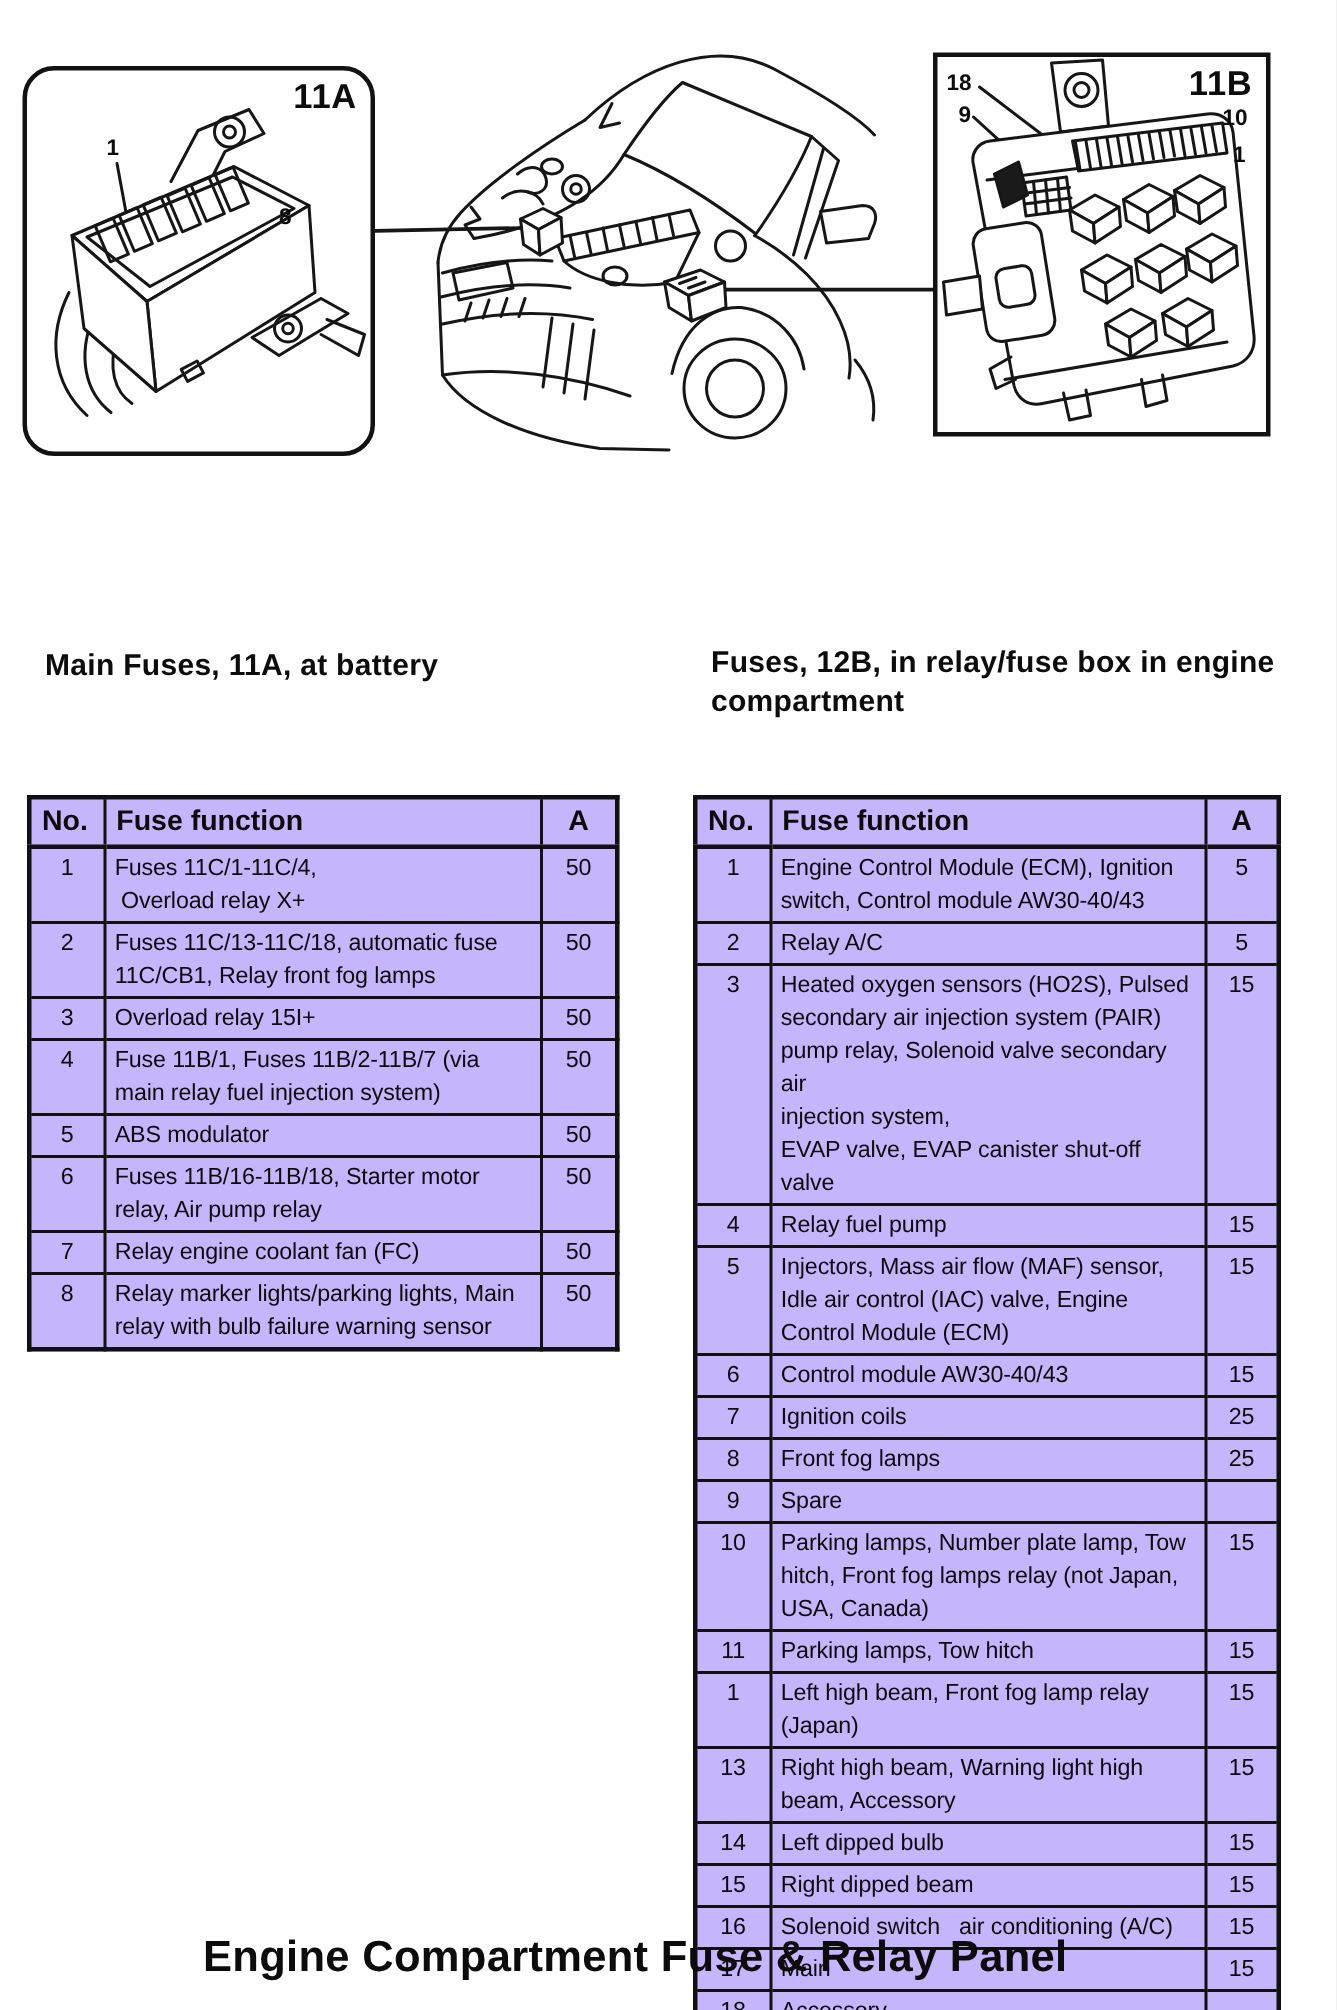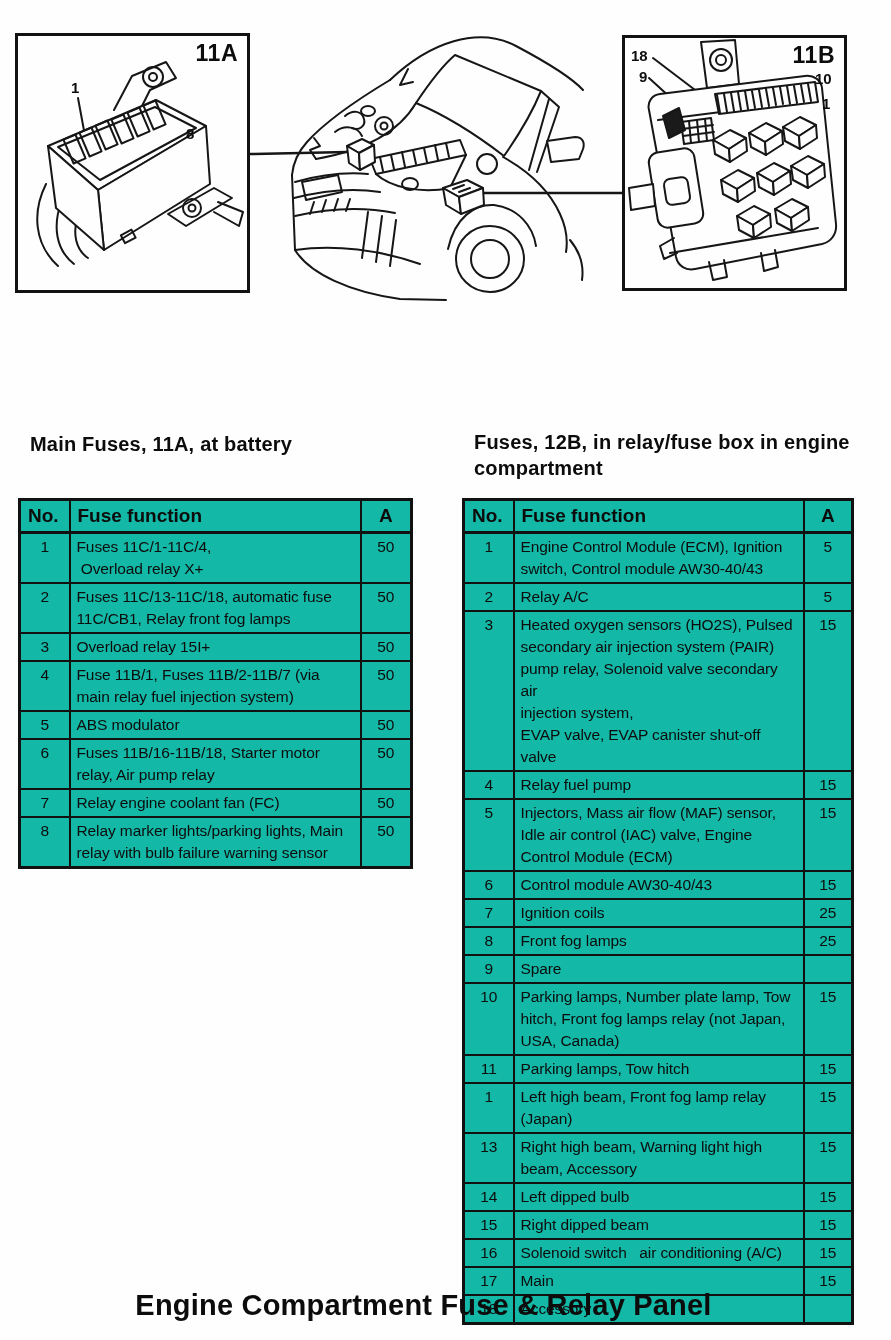--- a/index.html
+++ b/index.html
@@ -2,38 +2,38 @@
 <html><head>
 <meta charset="utf-8">
 <style>
   html,body{margin:0;padding:0;background:#e8e8e8;}
   #root{
     position:relative;width:891px;height:1340px;background:#fefefe;
     font-family:"Liberation Sans",sans-serif;color:#0c0c0c;overflow:hidden;margin:0 auto;
   }
   
   .panel{position:absolute;border:3px solid #121212;background:#fefefe;}
-  #panelA{left:15px;top:33px;width:229px;height:254px;}
+  #panelA{left:15px;top:44px;width:229px;height:254px;border-radius:21px;}
   #panelB{left:622px;top:35px;width:219px;height:250px;}
   .panel svg{position:absolute;left:0;top:0;}
   .panel-label{position:absolute;top:4px;right:9px;font-size:23px;font-weight:bold;letter-spacing:.5px;}
   .callout{position:absolute;font-size:15px;font-weight:bold;line-height:15px;}
   svg.car{position:absolute;left:250px;top:12px;}
   svg *{vector-effect:non-scaling-stroke;}
 
   .heading{
     position:absolute;font-size:20px;font-weight:bold;line-height:26px;
     white-space:pre-line;letter-spacing:.2px;margin:12px;
   }
   #headingA{left:18px;top:419px;width:420px;}
   #headingB{left:462px;top:417px;width:400px;}
 
   table.fuse{
     position:absolute;border-collapse:collapse;table-layout:fixed;
-    background:#14b8a6;border:3px solid #111;
+    background:#c4b5fd;border:3px solid #111;margin-top:32px;
   }
   #tableA{left:18px;top:498px;width:395px;}
   #tableB{left:462px;top:498px;width:392px;}
   .fuse th,.fuse td{border:2px solid #111;vertical-align:top;}
   .fuse th{
     font-size:19px;font-weight:bold;text-align:left;
     padding:3px 4px 3px 7px;border-bottom:3px solid #111;line-height:24px;
   }
   .fuse th.amp{text-align:center;padding:3px 2px;}
   .fuse td{

